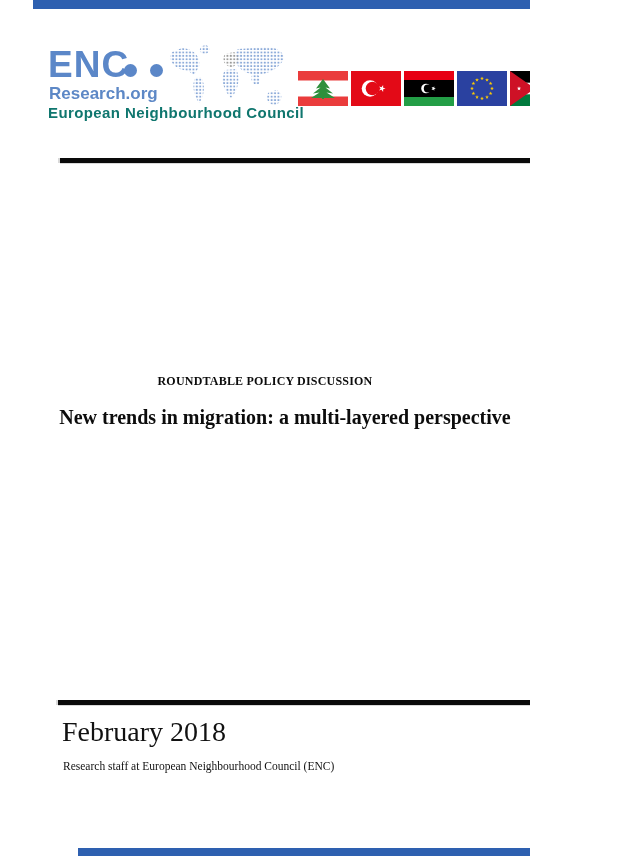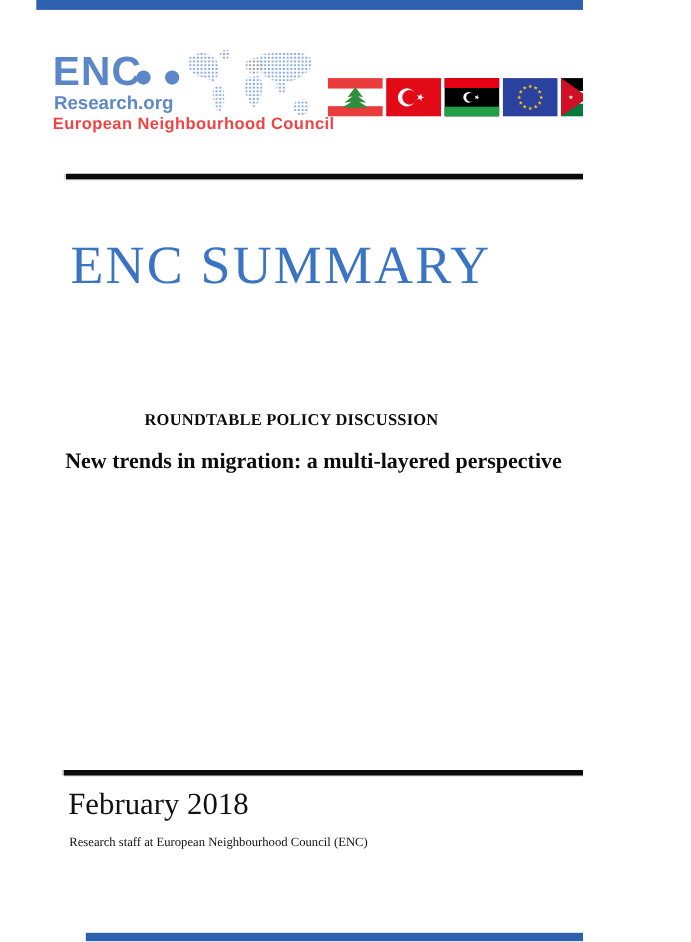--- a/index.html
+++ b/index.html
@@ -26,21 +26,21 @@
   .dot-2{left:150px;}
   .logo-map{position:absolute;left:168px;top:44px;}
   .logo-url{
     position:absolute;left:49px;top:84px;
     font-family:"Liberation Sans", sans-serif;
     font-weight:bold;font-size:17px;color:#5d88c6;
   }
   .logo-org{
     position:absolute;left:48px;top:104px;
     font-family:"Liberation Sans", sans-serif;
-    font-weight:bold;font-size:15px;color:#ef4444;letter-spacing:0.4px;
+    font-weight:bold;font-size:15px;color:#0f766e;letter-spacing:0.4px;
   }
 
   
   .flag-strip{
     position:absolute;left:298px;top:71px;width:262px;height:35px;
     display:flex;gap:3px;
   }
   .flag{width:50px;height:35px;flex:0 0 auto;}
   .flag svg{display:block;width:50px;height:35px;}
 
@@ -51,21 +51,21 @@
 
   .doc-title{
     position:absolute;left:64px;top:212px;width:560px;
     font-family:"Liberation Serif", serif;
     font-size:49px;font-weight:normal;color:#3b74c4;
     letter-spacing:2px;
   }
   .heading-block{position:absolute;left:0;right:0;top:374px;text-align:center;color:#0c0c0c;}
   .heading-type{
     font-family:"Liberation Serif", serif;
-    font-weight:bold;font-size:15px;letter-spacing:0.2px;
+    font-weight:bold;font-size:12px;letter-spacing:0.2px;
   }
   .heading-title{
     margin-top:17px;
     font-family:"Liberation Serif", serif;
     font-weight:bold;font-size:20px;margin-left:40px;
   }
   .footer-date{
     position:absolute;left:62px;top:716px;
     font-family:Liberation Serif, serif;
     font-size:28px;color:#111;
@@ -175,21 +175,20 @@
         <rect width="50" height="11.7" y="0" fill="#000000"></rect>
         <rect width="50" height="11.7" y="23.3" fill="#007a3d"></rect>
         <path d="M0 0 L25 17.5 L0 35 Z" fill="#ce1126"></path>
         <use href="#star" transform="translate(9,17.5) scale(2.2)" fill="#ffffff"></use>
       </svg>
     </div>
   </div>
 
   <div class="rule rule-header"></div>
 
-  <div class="doc-title">ENC SUMMARY</div>
 
   <div class="heading-block">
     <div class="heading-type">ROUNDTABLE POLICY DISCUSSION</div>
     <div class="heading-title">New trends in migration: a multi-layered perspective</div>
   </div>
 
   <div class="rule rule-footer"></div>
 
   <div class="footer-date">February 2018</div>
   <div class="footer-byline">Research staff at European Neighbourhood Council (ENC)</div>

